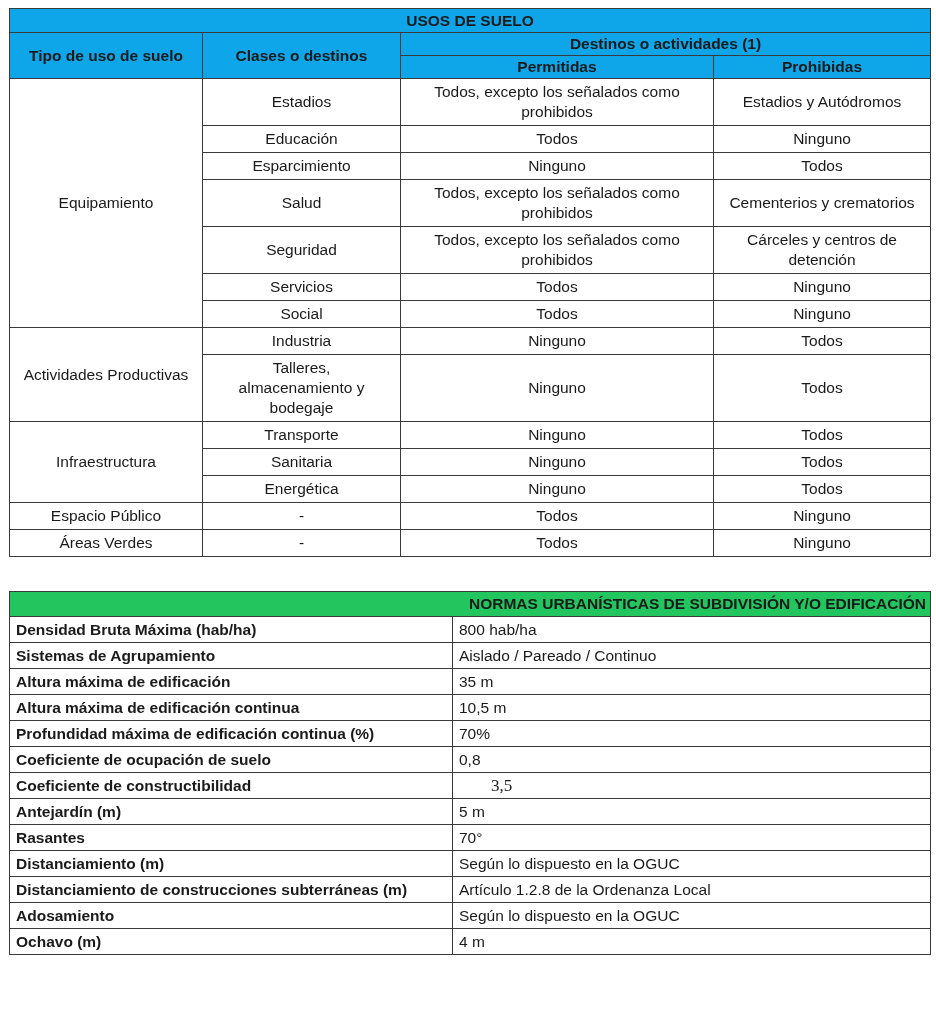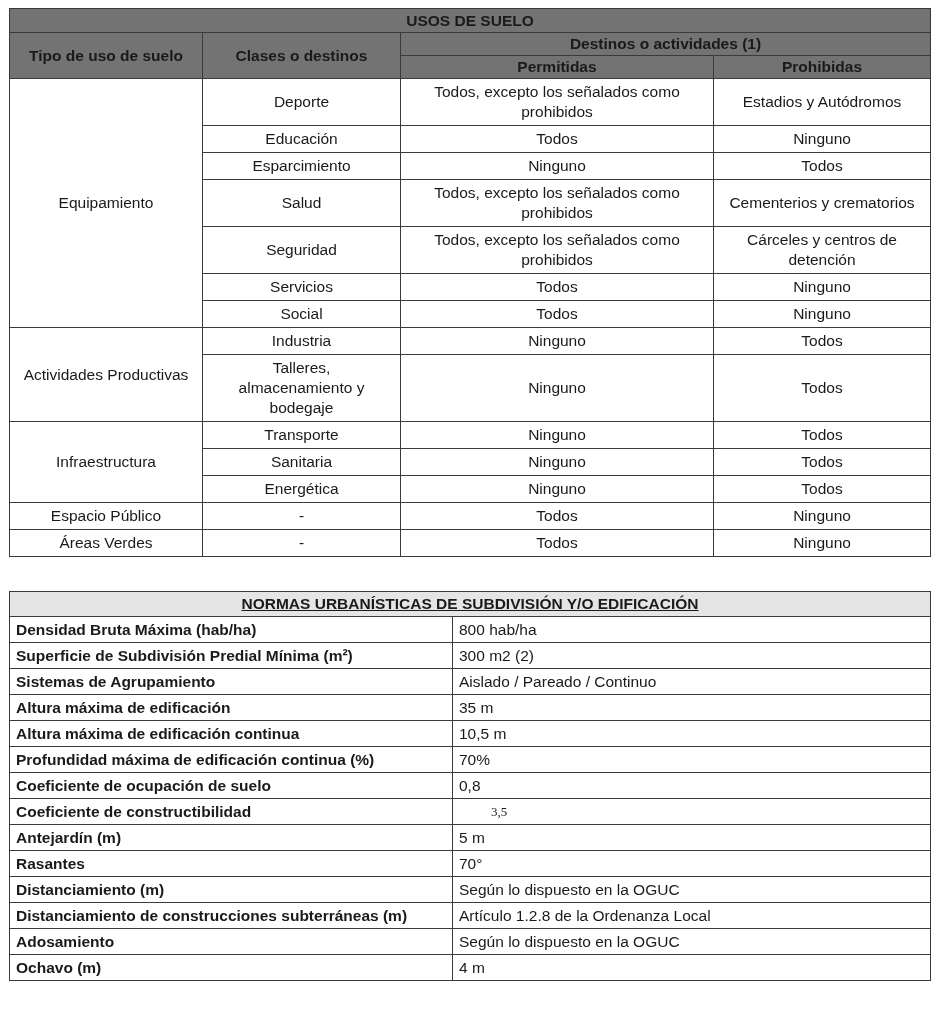--- a/index.html
+++ b/index.html
@@ -1,33 +1,33 @@
 <!DOCTYPE html>
 <html><head>
 <meta charset="utf-8">
 <style>
   html, body { margin: 0; padding: 0; background: #ffffff; }
   body { width: 936px; height: 1018px; position: relative; overflow: hidden;
          font-family: "Liberation Sans", sans-serif; color: #1a1a1a; }
   table { border-collapse: collapse; position: absolute; left: 9px; width: 921px; table-layout: fixed; }
   td, th { border: 1.5px solid #3a3a3a; padding: 0 4px; font-size: 15.5px; line-height: 20px; }
   #usos { top: 8px; }
-  #usos th { background: #737373; font-weight: bold; text-align: center; }
+  #usos th { background: #0ea5e9; font-weight: bold; text-align: center; }
   #usos td { text-align: center; vertical-align: middle; }
   #usos .title { height: 23px; }
   #usos .hdr2 { height: 22px; margin-left: 40px; }
   #usos .hdr3 { height: 22px; }
   #usos tr.r1 td { height: 26px; margin-left: 32px; }
   #usos tr.r2 td { height: 46px; }
   #usos tr.r3 td { height: 66px; }
   #normas { top: 591px; }
-  #normas th { background: #e5e5e5; font-weight: bold; text-align: center; height: 24px; text-decoration: underline; }
+  #normas th { background: #22c55e; font-weight: bold; text-align: right; height: 24px; }
   #normas td { height: 25px; text-align: left; padding-left: 6px; }
   #normas td.lbl { font-weight: bold; }
-  #normas td.serif { font-family: "Liberation Serif", serif; font-size: 13px; padding-left: 38px; }
+  #normas td.serif { font-family: "Liberation Serif", serif; font-size: 17px; padding-left: 38px; }
 </style>
 </head>
 <body>
 
 <table id="usos">
   <colgroup>
     <col style="width:193px">
     <col style="width:198px">
     <col style="width:313px">
     <col style="width:217px">
@@ -42,21 +42,21 @@
       <th colspan="2" class="hdr2">Destinos o actividades (1)</th>
     </tr>
     <tr>
       <th class="hdr3">Permitidas</th>
       <th class="hdr3">Prohibidas</th>
     </tr>
   </thead>
   <tbody id="usos-body">
       <tr class="r2">
         <td rowspan="7">Equipamiento</td>
-        <td>Deporte</td>
+        <td>Estadios</td>
         <td style="padding: 0px 18px;">Todos, excepto los señalados como prohibidos</td>
         <td>Estadios y Autódromos</td>
       </tr>
       <tr class="r1">
         <td>Educación</td>
         <td style="padding: 0px 18px;">Todos</td>
         <td>Ninguno</td>
       </tr>
       <tr class="r1">
         <td>Esparcimiento</td>
@@ -134,24 +134,20 @@
     <tr>
       <th colspan="2">NORMAS URBANÍSTICAS DE SUBDIVISIÓN Y/O EDIFICACIÓN</th>
     </tr>
   </thead>
   <tbody id="normas-body">
       <tr>
         <td class="lbl">Densidad Bruta Máxima (hab/ha)</td>
         <td class="">800 hab/ha</td>
       </tr>
       <tr>
-        <td class="lbl">Superficie de Subdivisión Predial Mínima (m²)</td>
-        <td class="">300 m2 (2)</td>
-      </tr>
-      <tr>
         <td class="lbl">Sistemas de Agrupamiento</td>
         <td class="">Aislado / Pareado / Continuo</td>
       </tr>
       <tr>
         <td class="lbl">Altura máxima de edificación</td>
         <td class="">35 m</td>
       </tr>
       <tr>
         <td class="lbl">Altura máxima de edificación continua</td>
         <td class="">10,5 m</td>

